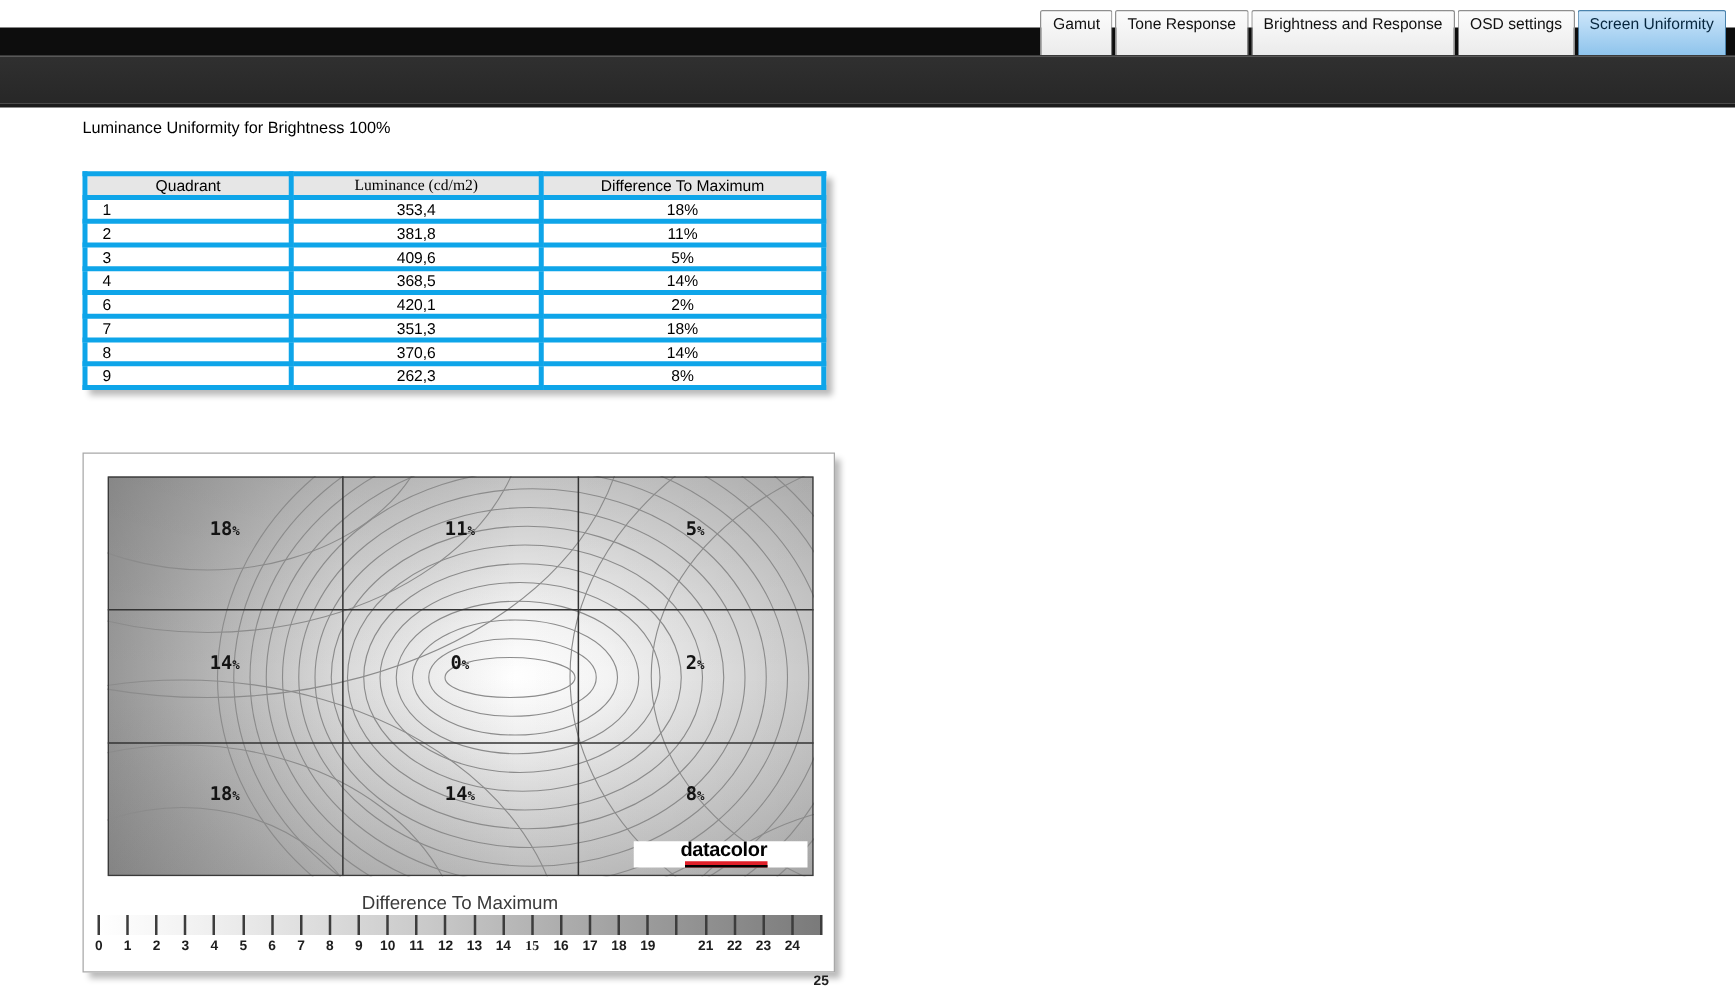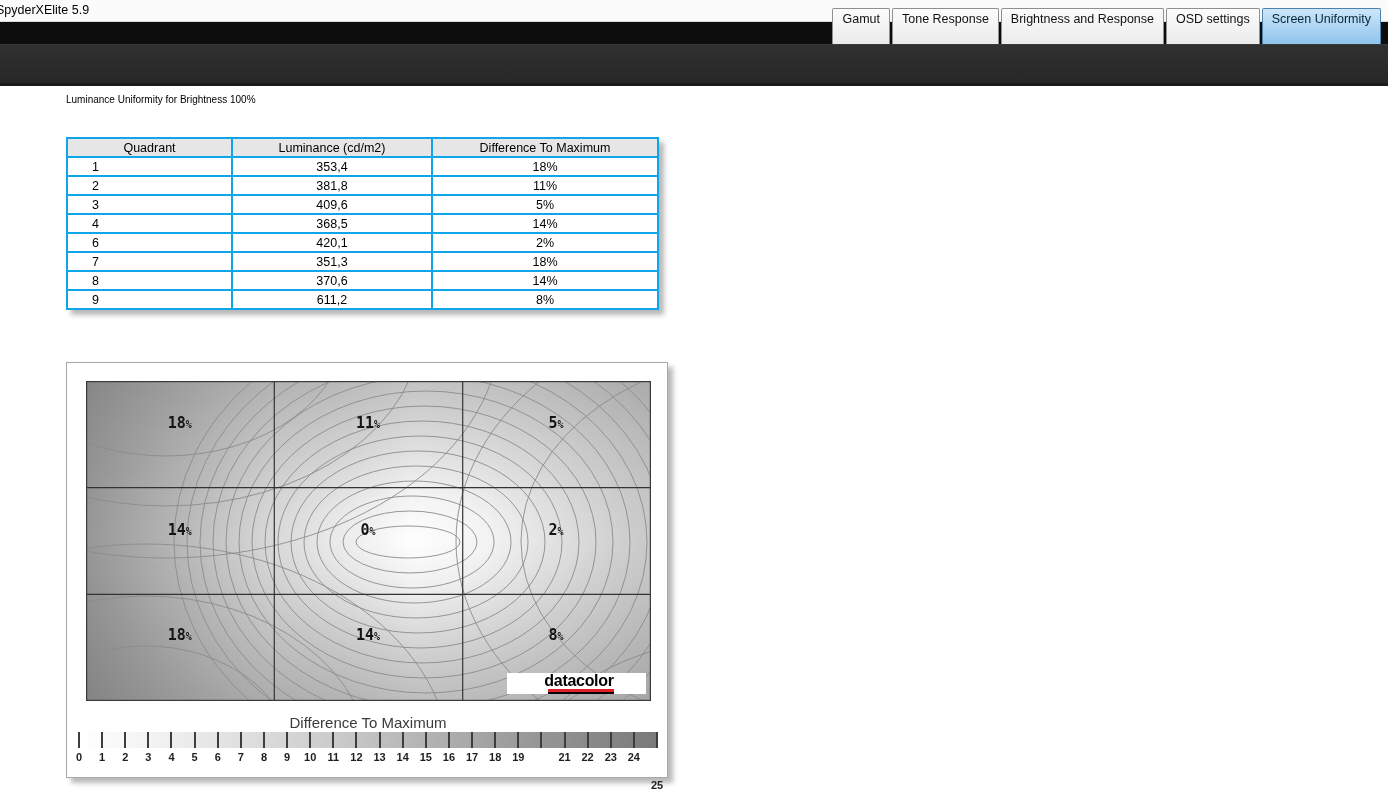--- a/index.html
+++ b/index.html
@@ -32,39 +32,39 @@
     border-color:#4a83ad; color:#06263e;
   }
   .darkheader {
     position:absolute; left:0; top:44px; width:1388px; height:42px;
     background:linear-gradient(#303030,#272727);
     border-top:1px solid #3a3a3a; border-bottom:3px solid #1b1b1b;
   }
   
   .page-heading {
     position:absolute; left:66px; top:94px;
-    font-size:10px; font-weight:400; color:#000;
+    font-size:13px; font-weight:400; color:#000;
   }
   
   .table-wrap {
     position:absolute; left:66px; top:137px;
     box-shadow:5px 5px 5px rgba(0,0,0,0.28);
     background:#fff;
   }
   table.uni {
     border-collapse:collapse; border:2px solid #000;
     font-size:12.5px; color:#000; table-layout:fixed;
   }
   table.uni th, table.uni td {
-    border:2px solid #0ea5e9; height:19px; padding:0 24px;
+    border:4px solid #0ea5e9; height:19px; padding:0 12px;
     text-align:center; font-weight:400; overflow:hidden; white-space:nowrap;
   }
   table.uni th { background:#e6e6e6; }
   table.uni td.left { text-align:left; }
-  .col-quadrant { width:165px; } .col-lum { width:200px; } .col-diff { width:226px; }
+  .col-quadrant { width:165px; } .col-lum { width:200px;font-family:Liberation Serif, serif; } .col-diff { width:226px; }
   
   .plot-box {
     position:absolute; left:66px; top:362px; width:602px; height:416px;
     background:#fff; border:1px solid #a8a8a8;
     box-shadow:5px 5px 5px rgba(0,0,0,0.28);
   }
   .plot-area { position:absolute; left:19px; top:18px; width:565px; height:320px; }
   .plot-area svg { display:block; }
   .plot-overlay { position:absolute; left:0; top:0; width:565px; height:320px; }
   .cell-label {
@@ -96,23 +96,20 @@
   .scale-labels .tick-label {
     position:absolute; transform:translateX(-50%);
     font-size:11px; font-weight:bold; color:#1e1e1e;
   }
 </style>
 </head>
 <body>
 
 <div class="app">
 
-  <div class="titlebar">
-    <span class="title-text">SpyderXElite 5.9</span>
-  </div>
 
   <div class="tabstrip">
 
   <div class="tab">Gamut</div>
       <div class="tab">Tone Response</div>
       <div class="tab">Brightness and Response</div>
       <div class="tab">OSD settings</div>
       <div class="tab active">Screen Uniformity</div>
     </div>
 
@@ -160,21 +157,21 @@
             <td>351,3</td>
             <td>18%</td>
           </tr>
           <tr>
             <td class="left">8</td>
             <td>370,6</td>
             <td>14%</td>
           </tr>
           <tr>
             <td class="left">9</td>
-            <td>611,2</td>
+            <td>262,3</td>
             <td>8%</td>
           </tr>
         </tbody>
     </table>
   </div>
 
   <div class="plot-box">
     <div class="plot-area">
       <svg width="565" height="320" viewBox="0 0 565 320">
         <defs>
@@ -288,21 +285,21 @@
         <span class="tick-label" style="left: 20%;">5</span>
         <span class="tick-label" style="left: 24%;">6</span>
         <span class="tick-label" style="left: 28%;">7</span>
         <span class="tick-label" style="left: 32%;">8</span>
         <span class="tick-label" style="left: 36%;">9</span>
         <span class="tick-label" style="left: 40%;">10</span>
         <span class="tick-label" style="left: 44%;">11</span>
         <span class="tick-label" style="left: 48%;">12</span>
         <span class="tick-label" style="left: 52%;">13</span>
         <span class="tick-label" style="left: 56%;">14</span>
-        <span class="tick-label" style="left: 60%;">15</span>
+        <span class="tick-label" style="left: 60%; font-family: Liberation Serif, serif;">15</span>
         <span class="tick-label" style="left: 64%;">16</span>
         <span class="tick-label" style="left: 68%;">17</span>
         <span class="tick-label" style="left: 72%;">18</span>
         <span class="tick-label" style="left: 76%;">19</span>
         <span class="tick-label" style="left: 80%; margin-top: 48px;">20</span>
         <span class="tick-label" style="left: 84%;">21</span>
         <span class="tick-label" style="left: 88%;">22</span>
         <span class="tick-label" style="left: 92%;">23</span>
         <span class="tick-label" style="left: 96%;">24</span>
         <span class="tick-label" style="left: 100%; margin-top: 28px;">25</span>

